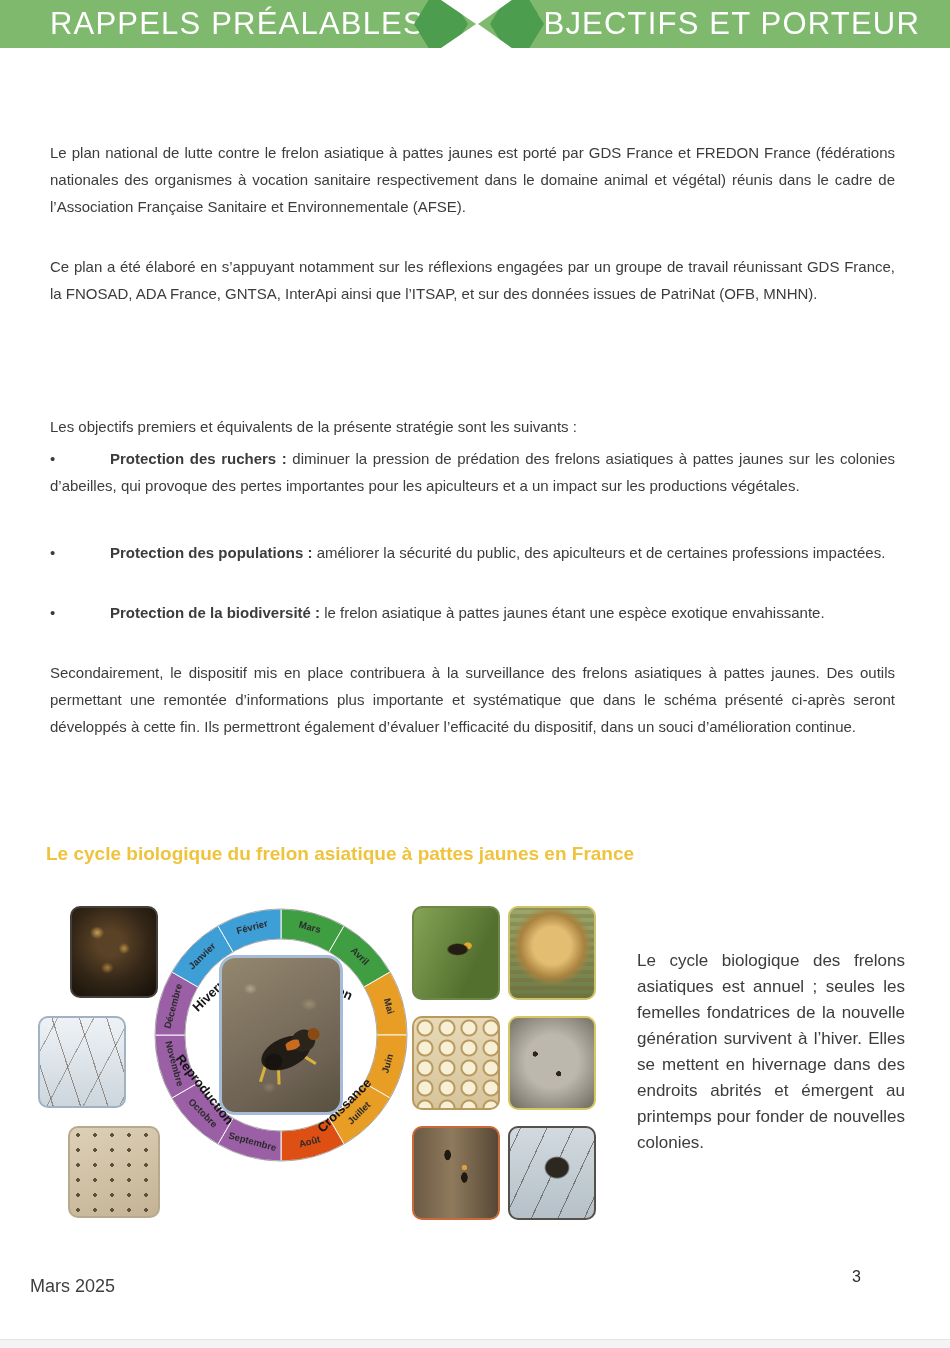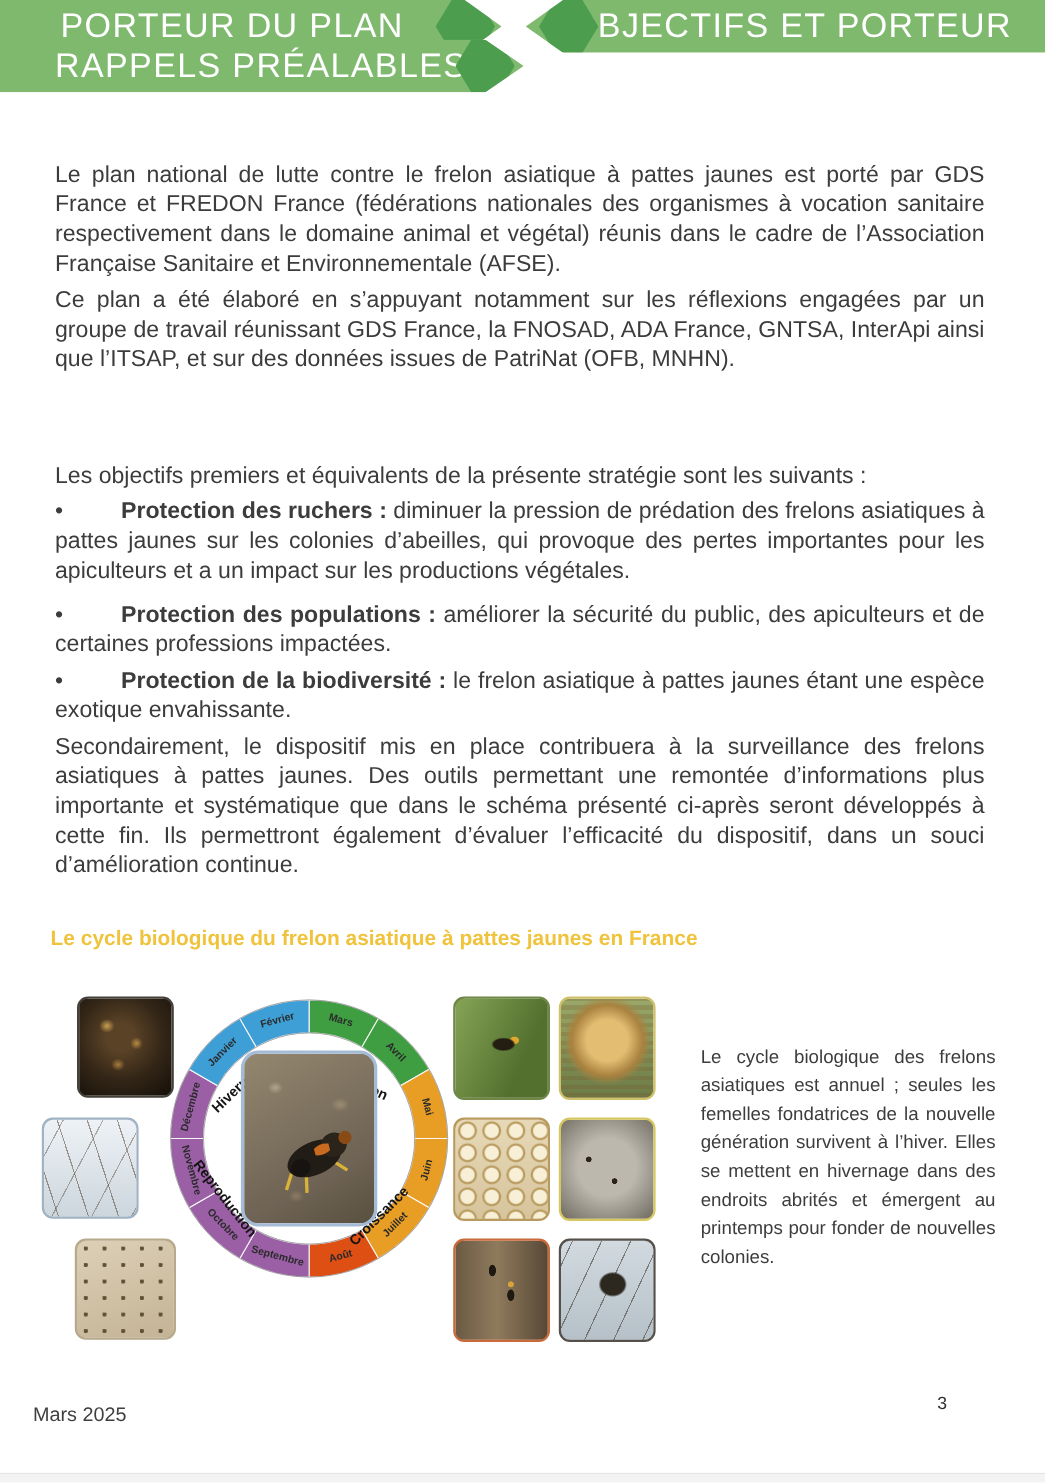--- a/index.html
+++ b/index.html
@@ -22,26 +22,26 @@
     background:var(--hexagon,#4d9d4f);
     clip-path:polygon(27% 0,73% 0,100% 50%,73% 100%,27% 100%,0 50%);
   }
   #banner-porteur{left:0;top:56;width:456px;padding-left:55px;box-sizing:border-box;
     clip-path:polygon(0 0,92.6% 0,100% 50%,92.6% 100%,0 100%);}
   #banner-porteur .hex{left:396px;}
   #banner-objectifs{left:478px;top:336;width:472px;justify-content:flex-end;padding-right:30px;box-sizing:border-box;
     clip-path:polygon(0 50%,7.2% 0,100% 0,100% 100%,7.2% 100%);}
   #banner-objectifs .hex{left:12px;}
   #banner-rappels{left:0;top:770;width:476px;padding-left:50px;box-sizing:border-box;
-    clip-path:polygon(0 0,92.6% 0,100% 50%,92.6% 100%,0 100%);margin-top:36px;}
+    clip-path:polygon(0 0,92.6% 0,100% 50%,92.6% 100%,0 100%);}
   #banner-rappels .hex{left:414px;}
   
   .para{
     position:absolute;left:50px;width:845px;
-    font-size:21px;line-height:27px;text-align:justify;color:var(--text,#3c3c3c);
+    font-size:15px;line-height:27px;text-align:justify;color:var(--text,#3c3c3c);
   }
   .bullet .dot{display:inline-block;width:14px;}
   .bullet .tab{display:inline-block;width:46px;}
   .bullet b{font-weight:700;}
   
   #subtitle{
     position:absolute;left:46px;top:843px;
     font-size:19px;font-weight:700;color:var(--yellow,#f0c33c);text-align:right;
   }
   

